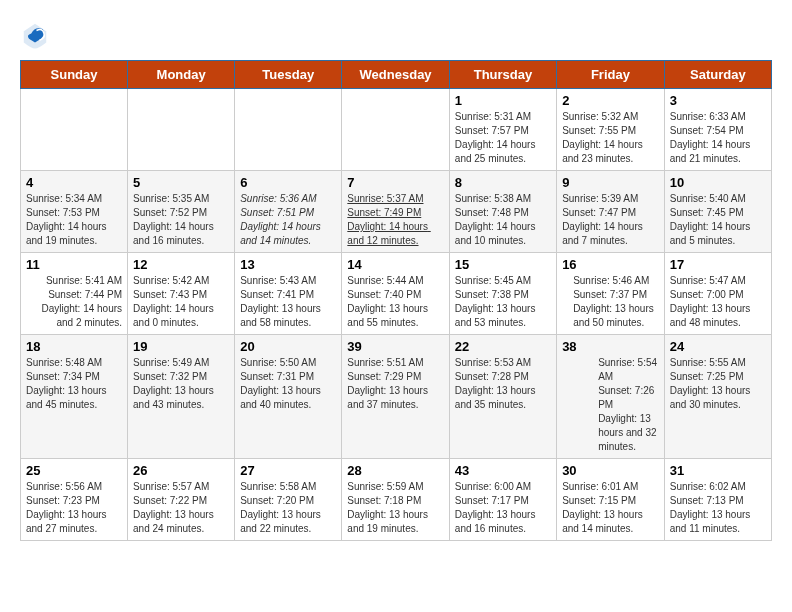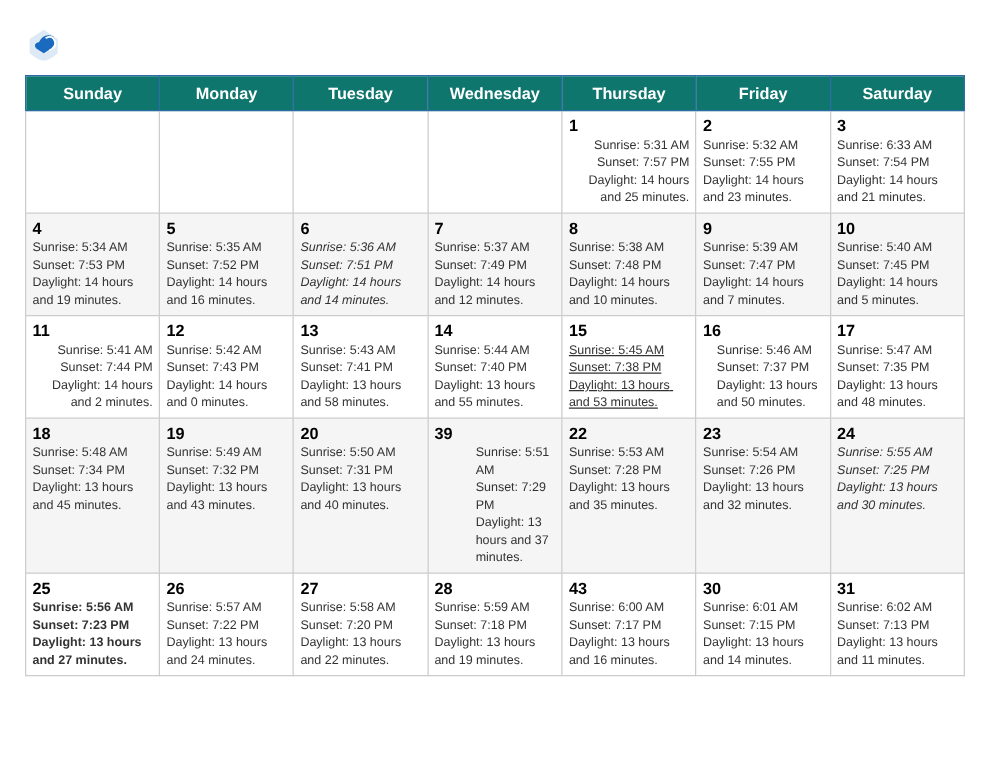--- a/index.html
+++ b/index.html
@@ -46,21 +46,21 @@
     .subtitle {
       font-size: 16px;
       color: #555;
     }
     table {
       width: 100%;
       border-collapse: collapse;
       font-size: 11px;
     }
     thead tr th {
-      background-color: #0f766e;
+      background-color: #c2410c;
       color: #fff;
       padding: 6px 4px;
       text-align: center;
       font-size: 13px;
       font-weight: bold;
       border: 1px solid #2e6da4;
     }
     tbody tr td {
       border: 1px solid #ccc;
       vertical-align: top;
@@ -121,21 +121,21 @@
       </tr>
   </thead>
   <tbody>
   <tr>
         <td class="empty-cell"></td>
         <td class="empty-cell"></td>
         <td class="empty-cell"></td>
         <td class="empty-cell"></td>
         <td>
           <span class="day-number">1</span>
-          <div class="day-info" style="white-space: pre-wrap; text-align: right;">Sunrise: 5:31 AM
+          <div class="day-info" style="white-space: pre-wrap;">Sunrise: 5:31 AM
 Sunset: 7:57 PM
 Daylight: 14 hours and 25 minutes.</div>
         </td>
         <td>
           <span class="day-number">2</span>
           <div class="day-info" style="white-space: pre-wrap;">Sunrise: 5:32 AM
 Sunset: 7:55 PM
 Daylight: 14 hours and 23 minutes.</div>
         </td>
         <td>
@@ -159,21 +159,21 @@
 Daylight: 14 hours and 16 minutes.</div>
         </td>
         <td>
           <span class="day-number">6</span>
           <div class="day-info" style="white-space: pre-wrap; font-style: italic;">Sunrise: 5:36 AM
 Sunset: 7:51 PM
 Daylight: 14 hours and 14 minutes.</div>
         </td>
         <td>
           <span class="day-number">7</span>
-          <div class="day-info" style="white-space: pre-wrap;">Sunrise: 5:37 AM
+          <div class="day-info" style="white-space: pre-wrap; text-decoration: underline;">Sunrise: 5:37 AM
 Sunset: 7:49 PM
 Daylight: 14 hours and 12 minutes.</div>
         </td>
         <td>
           <span class="day-number">8</span>
           <div class="day-info" style="white-space: pre-wrap;">Sunrise: 5:38 AM
 Sunset: 7:48 PM
 Daylight: 14 hours and 10 minutes.</div>
         </td>
         <td>
@@ -209,34 +209,34 @@
 Daylight: 13 hours and 58 minutes.</div>
         </td>
         <td>
           <span class="day-number">14</span>
           <div class="day-info" style="white-space: pre-wrap;">Sunrise: 5:44 AM
 Sunset: 7:40 PM
 Daylight: 13 hours and 55 minutes.</div>
         </td>
         <td>
           <span class="day-number">15</span>
-          <div class="day-info" style="white-space: pre-wrap; text-decoration: underline;">Sunrise: 5:45 AM
+          <div class="day-info" style="white-space: pre-wrap;">Sunrise: 5:45 AM
 Sunset: 7:38 PM
 Daylight: 13 hours and 53 minutes.</div>
         </td>
         <td>
           <span class="day-number">16</span>
           <div class="day-info" style="white-space: pre-wrap; margin-left: 11px;">Sunrise: 5:46 AM
 Sunset: 7:37 PM
 Daylight: 13 hours and 50 minutes.</div>
         </td>
         <td>
           <span class="day-number">17</span>
           <div class="day-info" style="white-space: pre-wrap;">Sunrise: 5:47 AM
-Sunset: 7:35 PM
+Sunset: 7:00 PM
 Daylight: 13 hours and 48 minutes.</div>
         </td>
       </tr>
       <tr>
         <td>
           <span class="day-number">18</span>
           <div class="day-info" style="white-space: pre-wrap;">Sunrise: 5:48 AM
 Sunset: 7:34 PM
 Daylight: 13 hours and 45 minutes.</div>
         </td>
@@ -247,47 +247,47 @@
 Daylight: 13 hours and 43 minutes.</div>
         </td>
         <td>
           <span class="day-number">20</span>
           <div class="day-info" style="white-space: pre-wrap;">Sunrise: 5:50 AM
 Sunset: 7:31 PM
 Daylight: 13 hours and 40 minutes.</div>
         </td>
         <td>
           <span class="day-number">39</span>
-          <div class="day-info" style="white-space: pre-wrap; margin-left: 33px;">Sunrise: 5:51 AM
+          <div class="day-info" style="white-space: pre-wrap;">Sunrise: 5:51 AM
 Sunset: 7:29 PM
 Daylight: 13 hours and 37 minutes.</div>
         </td>
         <td>
           <span class="day-number">22</span>
           <div class="day-info" style="white-space: pre-wrap;">Sunrise: 5:53 AM
 Sunset: 7:28 PM
 Daylight: 13 hours and 35 minutes.</div>
         </td>
         <td>
-          <span class="day-number">23</span>
-          <div class="day-info" style="white-space: pre-wrap;">Sunrise: 5:54 AM
+          <span class="day-number">38</span>
+          <div class="day-info" style="white-space: pre-wrap; margin-left: 36px;">Sunrise: 5:54 AM
 Sunset: 7:26 PM
 Daylight: 13 hours and 32 minutes.</div>
         </td>
         <td>
           <span class="day-number">24</span>
-          <div class="day-info" style="white-space: pre-wrap; font-style: italic;">Sunrise: 5:55 AM
+          <div class="day-info" style="white-space: pre-wrap;">Sunrise: 5:55 AM
 Sunset: 7:25 PM
 Daylight: 13 hours and 30 minutes.</div>
         </td>
       </tr>
       <tr>
         <td>
           <span class="day-number">25</span>
-          <div class="day-info" style="white-space: pre-wrap; font-weight: bold;">Sunrise: 5:56 AM
+          <div class="day-info" style="white-space: pre-wrap;">Sunrise: 5:56 AM
 Sunset: 7:23 PM
 Daylight: 13 hours and 27 minutes.</div>
         </td>
         <td>
           <span class="day-number">26</span>
           <div class="day-info" style="white-space: pre-wrap;">Sunrise: 5:57 AM
 Sunset: 7:22 PM
 Daylight: 13 hours and 24 minutes.</div>
         </td>
         <td>

